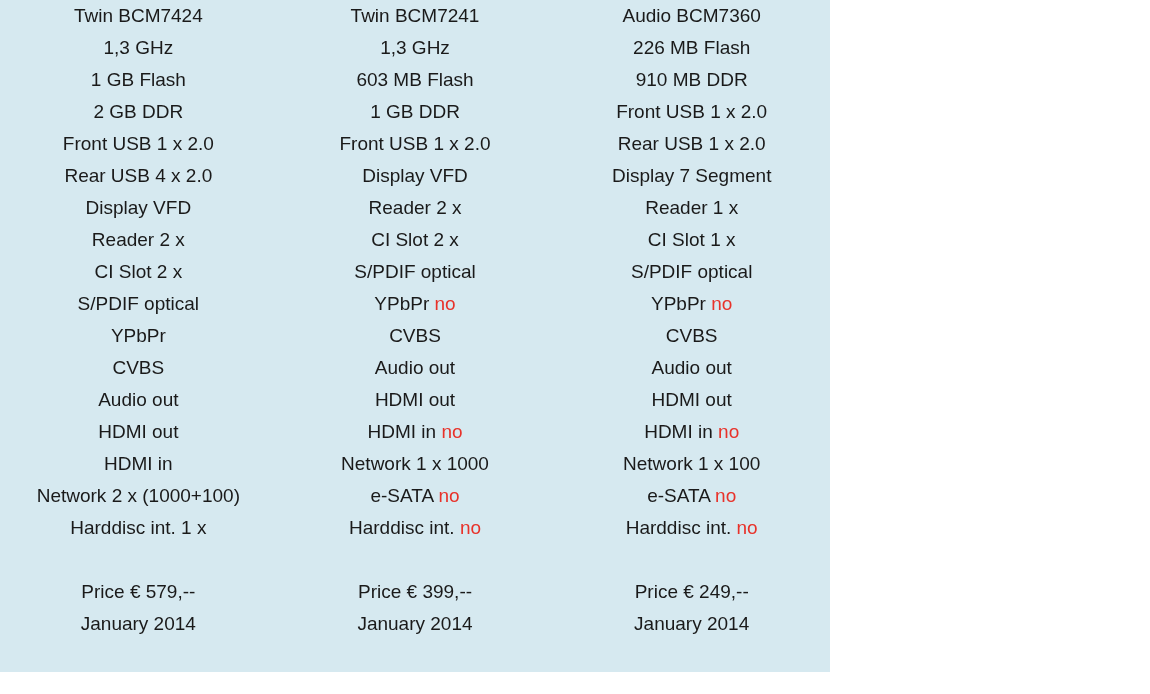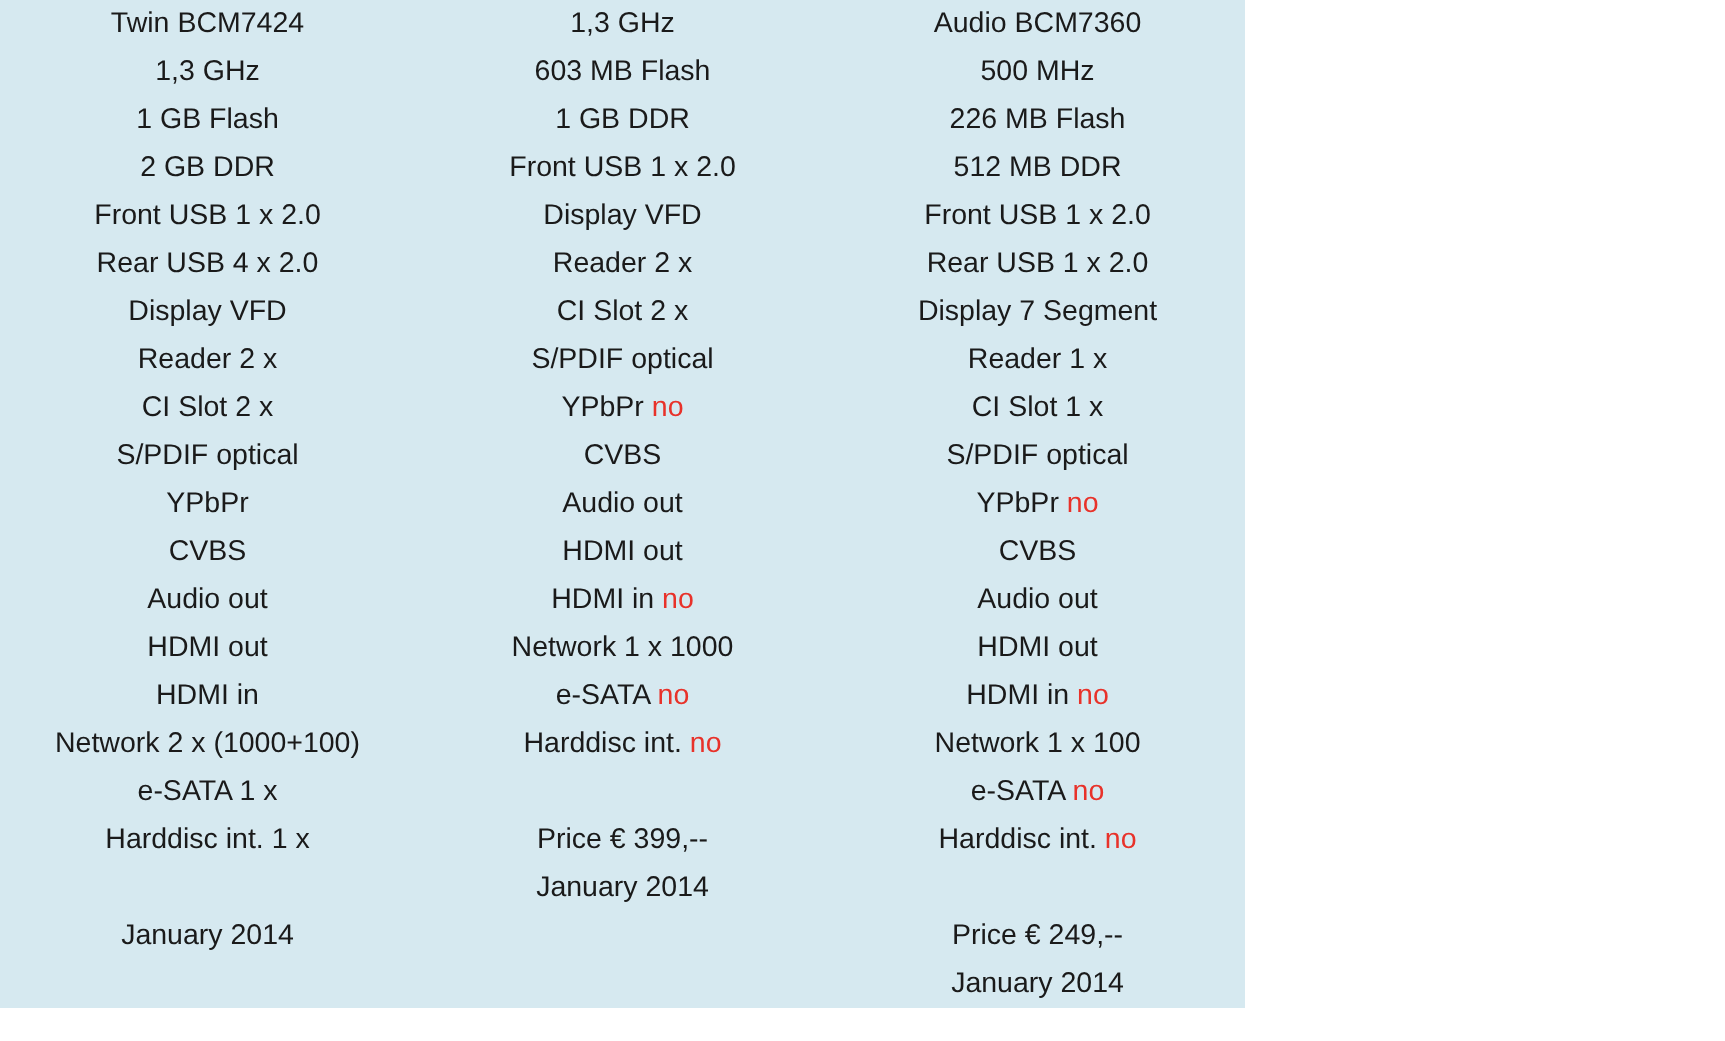--- a/index.html
+++ b/index.html
@@ -75,26 +75,27 @@
         <div class="row"><span>Display VFD</span></div>
         <div class="row"><span>Reader 2 x</span></div>
         <div class="row"><span>CI Slot 2 x</span></div>
         <div class="row"><span>S/PDIF optical</span></div>
         <div class="row"><span>YPbPr</span></div>
         <div class="row"><span>CVBS</span></div>
         <div class="row"><span>Audio out</span></div>
         <div class="row"><span>HDMI out</span></div>
         <div class="row"><span>HDMI in</span></div>
         <div class="row"><span>Network 2 x (1000+100)</span></div>
-        <div class="row"><span>e-SATA 1 x</span></div>
         <div class="row"><span>Harddisc int. 1 x</span></div>
         <div class="row spacer"><span></span></div>
+        <div class="row"><span>Price € 579,--</span></div>
         <div class="row"><span>January 2014</span></div>
       </div>
       <div class="col">
+        <div class="row"><span>Twin BCM7241</span></div>
         <div class="row"><span>1,3 GHz</span></div>
         <div class="row"><span>603 MB Flash</span></div>
         <div class="row"><span>1 GB DDR</span></div>
         <div class="row"><span>Front USB 1 x 2.0</span></div>
         <div class="row"><span>Display VFD</span></div>
         <div class="row"><span>Reader 2 x</span></div>
         <div class="row"><span>CI Slot 2 x</span></div>
         <div class="row"><span>S/PDIF optical</span></div>
         <div class="row"><span>YPbPr </span><span class="no" style="color: rgb(232, 50, 42);">no</span></div>
         <div class="row"><span>CVBS</span></div>
@@ -103,23 +104,22 @@
         <div class="row"><span>HDMI in </span><span class="no" style="color: rgb(232, 50, 42);">no</span></div>
         <div class="row"><span>Network 1 x 1000</span></div>
         <div class="row"><span>e-SATA </span><span class="no" style="color: rgb(232, 50, 42);">no</span></div>
         <div class="row"><span>Harddisc int. </span><span class="no" style="color: rgb(232, 50, 42);">no</span></div>
         <div class="row spacer"><span></span></div>
         <div class="row"><span>Price € 399,--</span></div>
         <div class="row"><span>January 2014</span></div>
       </div>
       <div class="col">
         <div class="row"><span>Audio BCM7360</span></div>
-        <div class="row"><span>500 MHz</span></div>
         <div class="row"><span>226 MB Flash</span></div>
-        <div class="row"><span>512 MB DDR</span></div>
+        <div class="row"><span>910 MB DDR</span></div>
         <div class="row"><span>Front USB 1 x 2.0</span></div>
         <div class="row"><span>Rear USB 1 x 2.0</span></div>
         <div class="row"><span>Display 7 Segment</span></div>
         <div class="row"><span>Reader 1 x</span></div>
         <div class="row"><span>CI Slot 1 x</span></div>
         <div class="row"><span>S/PDIF optical</span></div>
         <div class="row"><span>YPbPr </span><span class="no" style="color: rgb(232, 50, 42);">no</span></div>
         <div class="row"><span>CVBS</span></div>
         <div class="row"><span>Audio out</span></div>
         <div class="row"><span>HDMI out</span></div>

